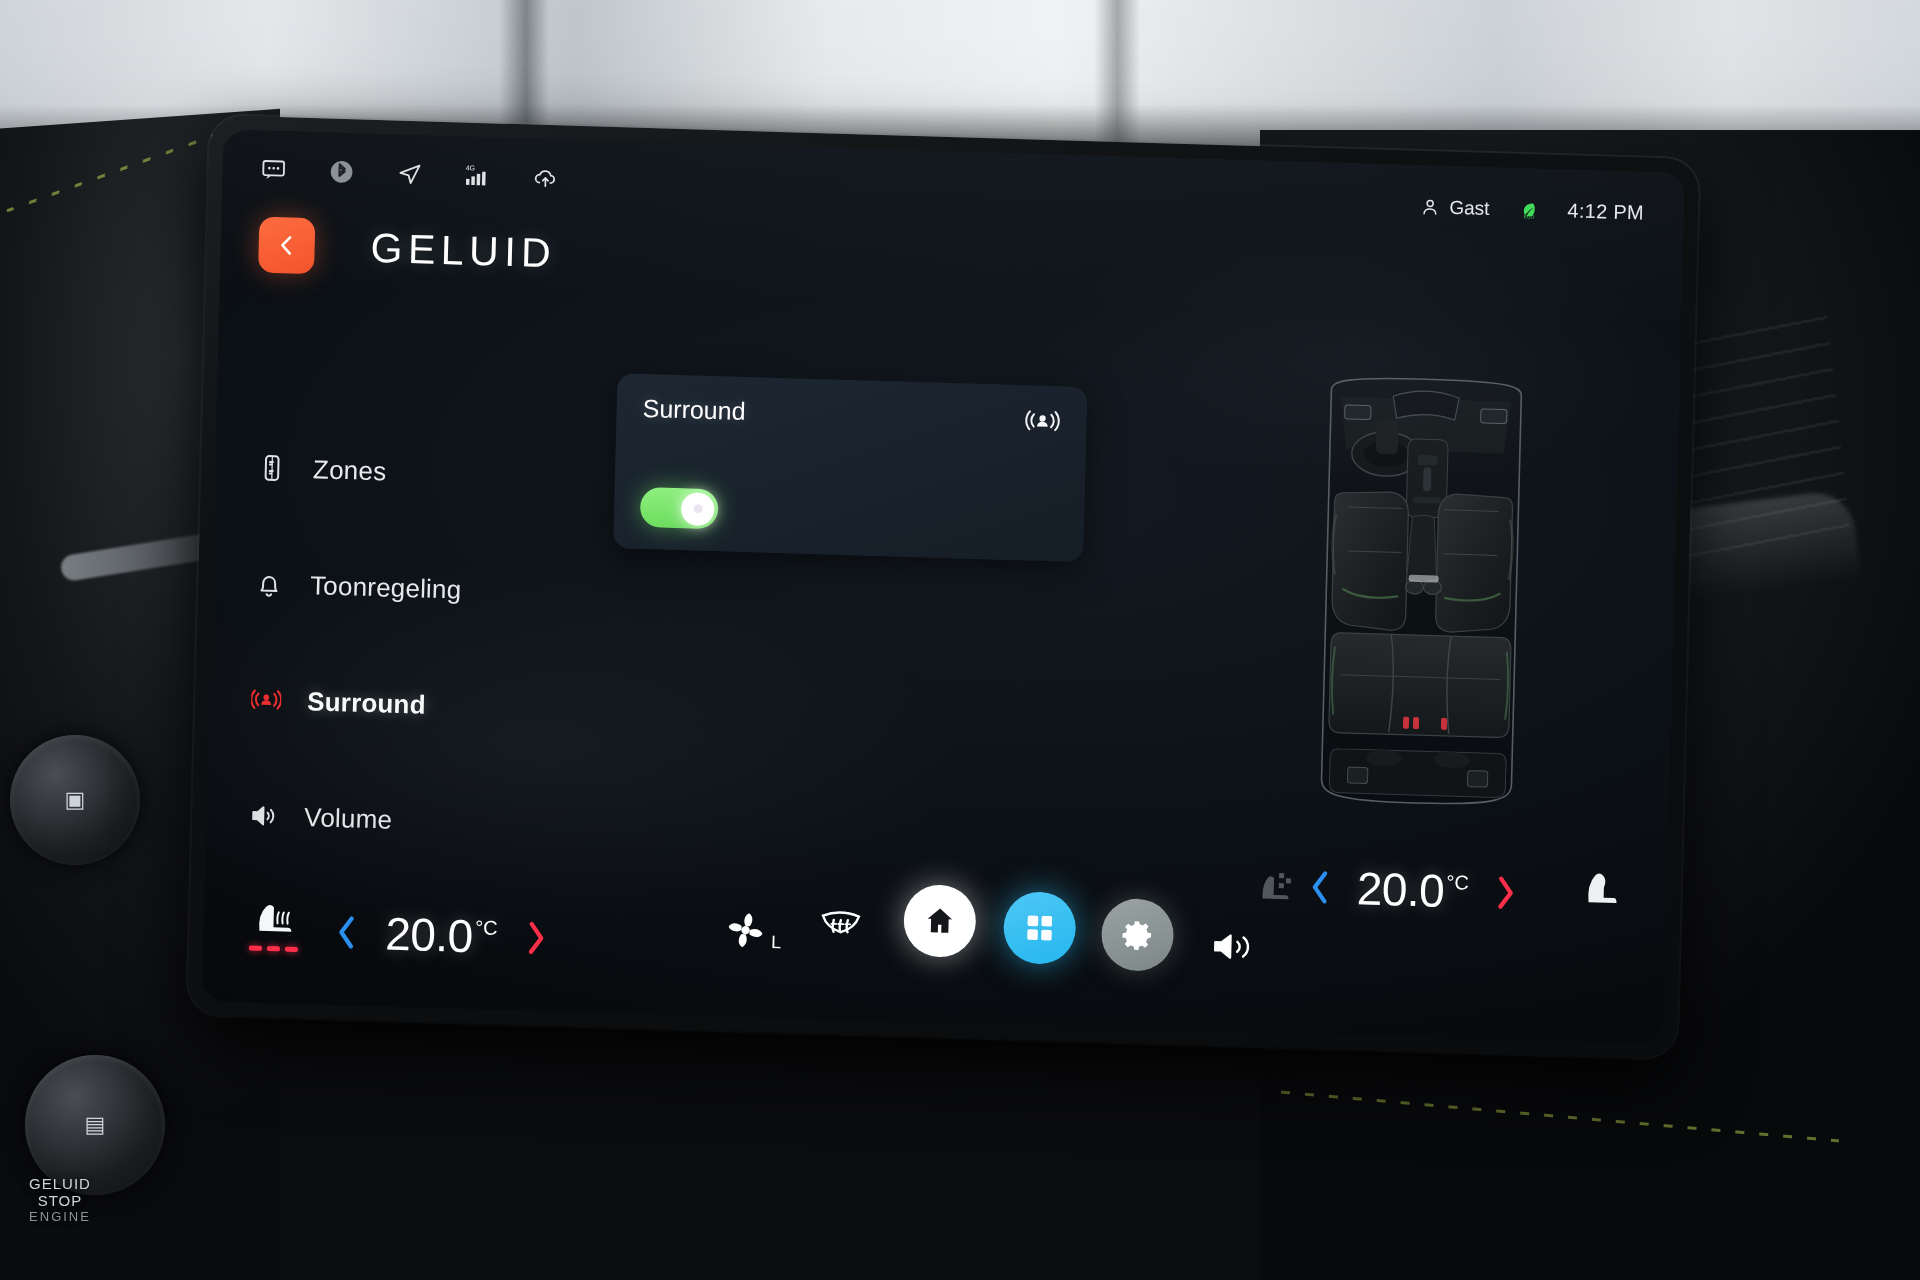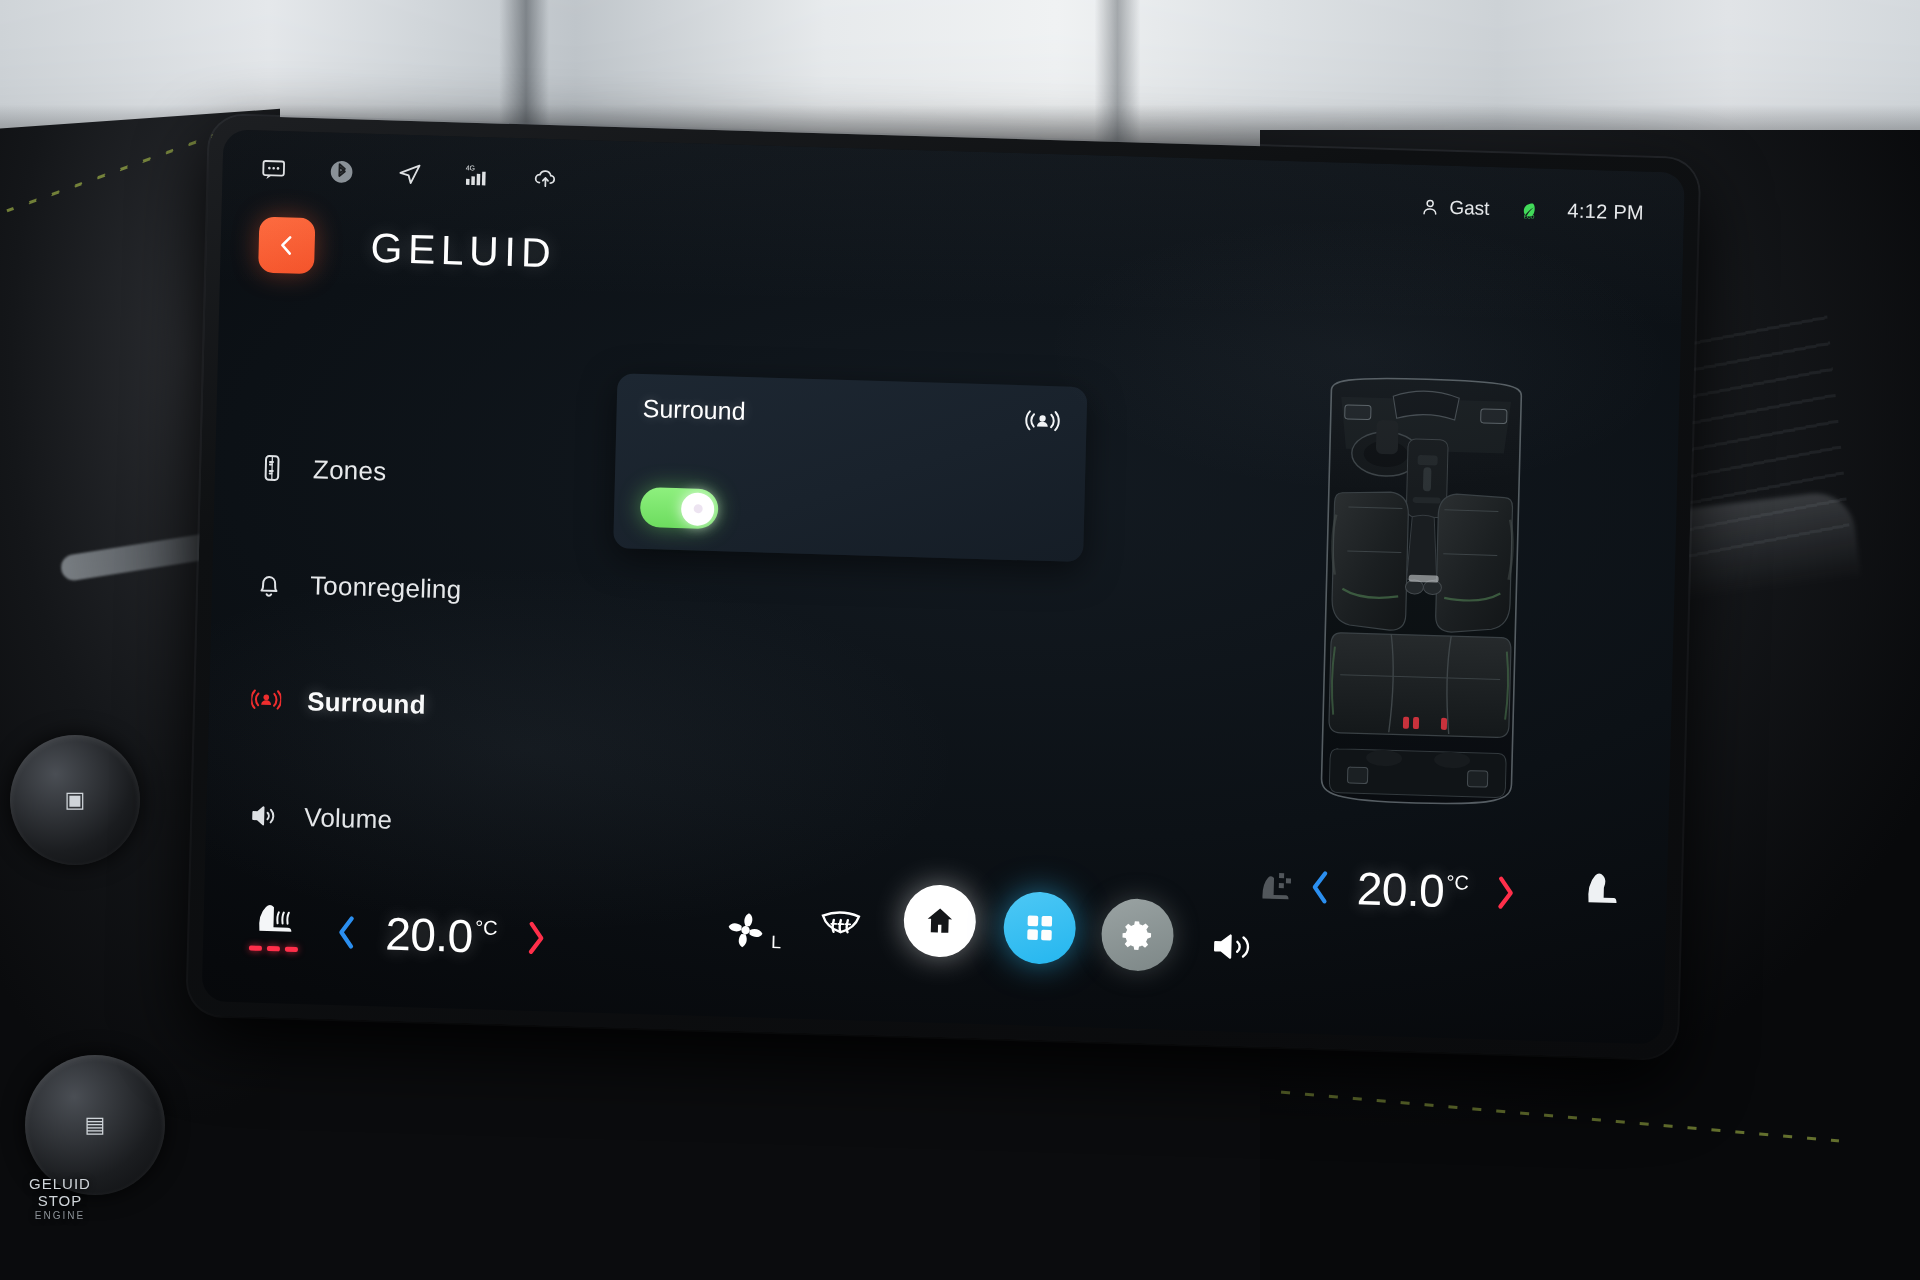--- a/index.html
+++ b/index.html
@@ -89,21 +89,21 @@
   .knob-b{ left:25px; top:1055px; width:140px; height:140px; }
   .knob-glyph{
     position:absolute; color:#cfd4d9; font-size:22px; left:50%; top:50%;
     transform:translate(-50%,-50%);
   }
   .startstop{
     position:absolute; left:0px; top:1175px; width:120px; color:#cfd4d9;
     font-size:15px; letter-spacing:1px; line-height:1.15; text-align:center;
     text-shadow:0 0 6px rgba(0,0,0,.9);
   }
-  .startstop .eng{ font-size:10px; color:#8d9399; letter-spacing:2px; }
+  .startstop .eng{ font-size:13px; color:#8d9399; letter-spacing:2px; }
 
   
   .screen-wrap{
     position:absolute; left:210px; top:115px;
     width:1490px; height:900px;
     transform:rotate(1.45deg) skewY(0.25deg);
     transform-origin:0 0;
   }
   .bezel{
     position:absolute; inset:0;

